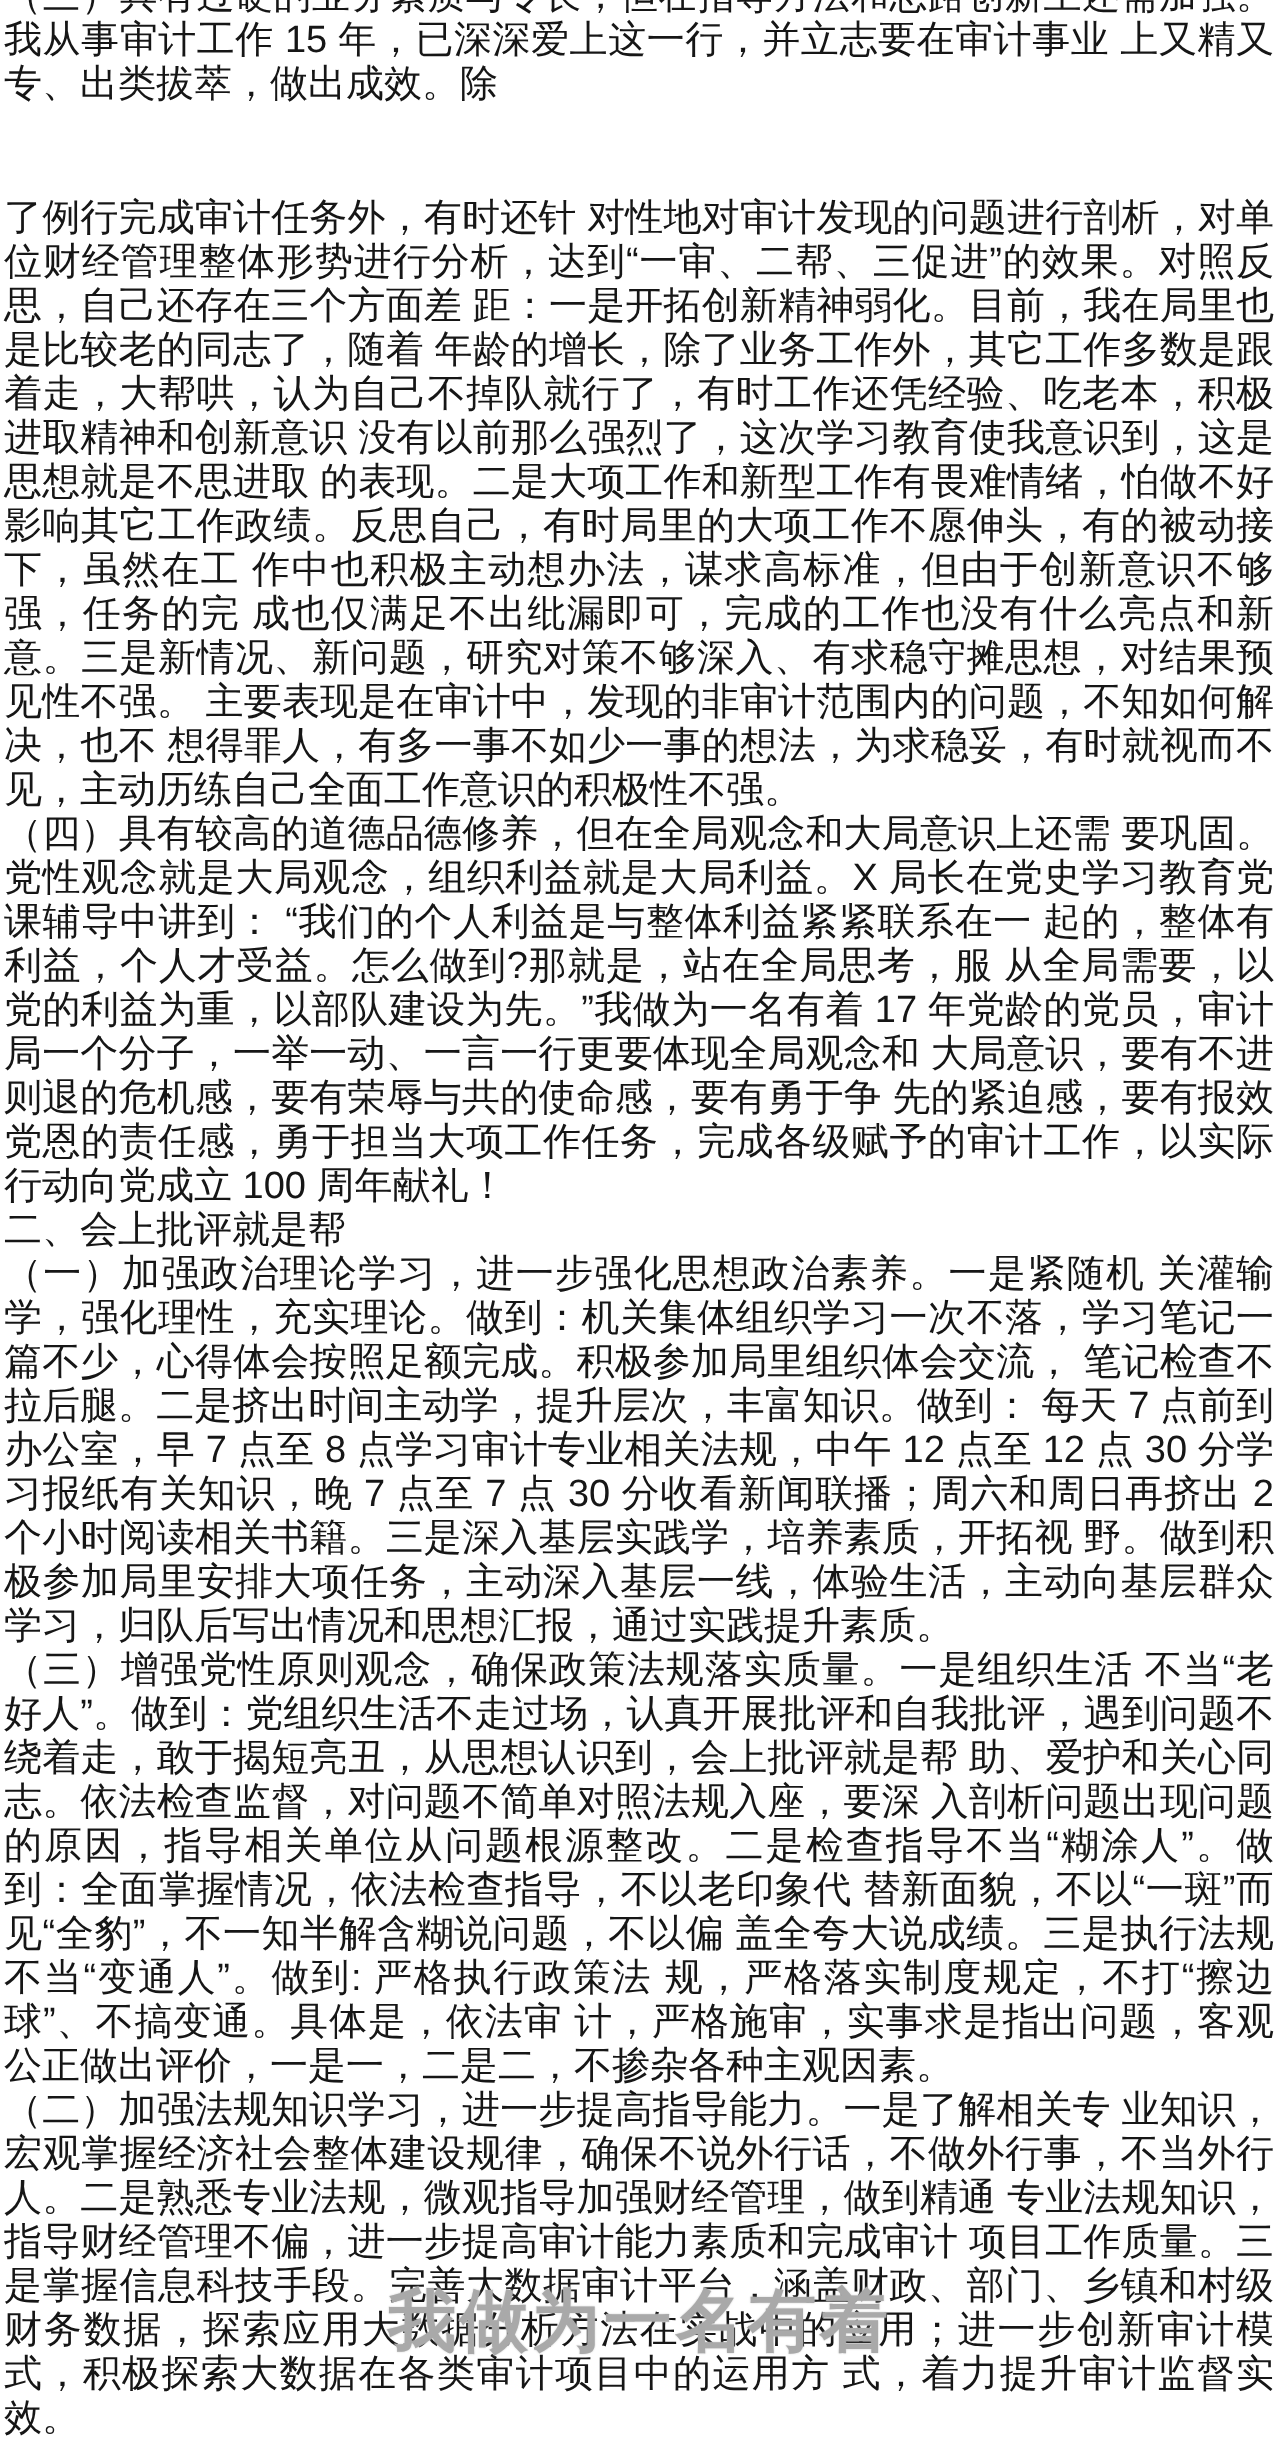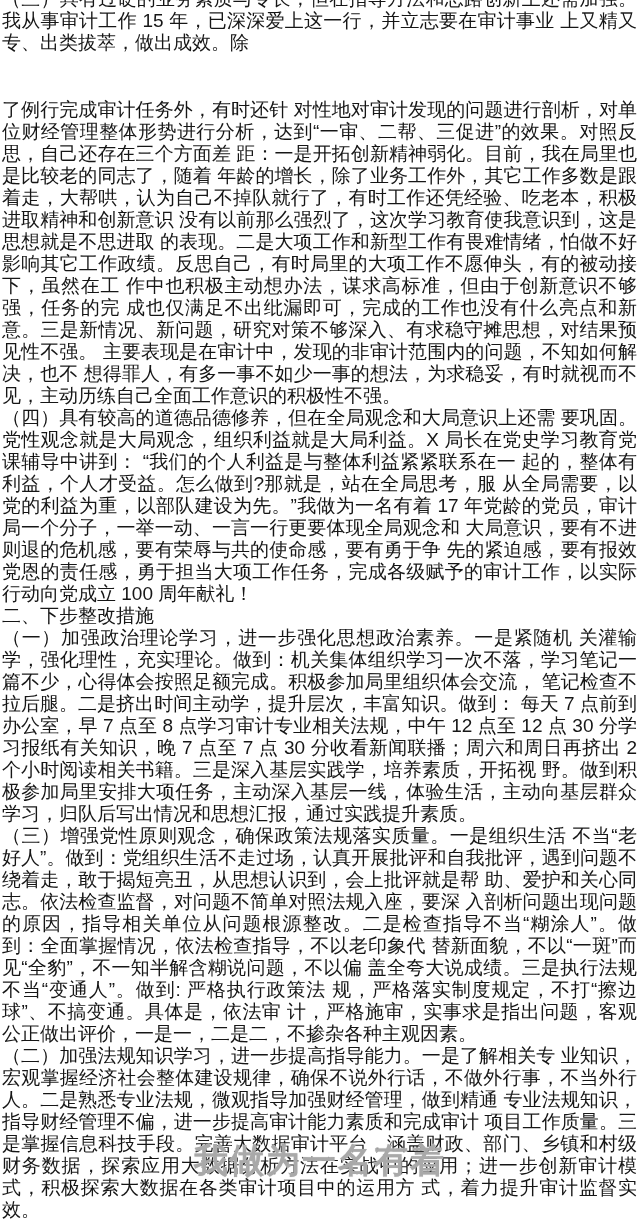--- a/index.html
+++ b/index.html
@@ -45,21 +45,21 @@
 </head>
 <body>
 
 <div class="page">
   <div class="text-col">
     <p class="para top-block">（三）具有过硬的业务素质与专长，但在指导方法和思路创新上还需加强。我从事审计工作 15 年，已深深爱上这一行，并立志要在审计事业 上又精又专、出类拔萃，做出成效。除</p>
     <div class="page-gap"></div>
     <div id="paragraphs">
         <p class="para">了例行完成审计任务外，有时还针 对性地对审计发现的问题进行剖析，对单位财经管理整体形势进行分析，达到“一审、二帮、三促进”的效果。对照反思，自己还存在三个方面差 距：一是开拓创新精神弱化。目前，我在局里也是比较老的同志了，随着 年龄的增长，除了业务工作外，其它工作多数是跟着走，大帮哄，认为自己不掉队就行了，有时工作还凭经验、吃老本，积极进取精神和创新意识 没有以前那么强烈了，这次学习教育使我意识到，这是思想就是不思进取 的表现。二是大项工作和新型工作有畏难情绪，怕做不好影响其它工作政绩。反思自己，有时局里的大项工作不愿伸头，有的被动接下，虽然在工 作中也积极主动想办法，谋求高标准，但由于创新意识不够强，任务的完 成也仅满足不出纰漏即可，完成的工作也没有什么亮点和新意。三是新情况、新问题，研究对策不够深入、有求稳守摊思想，对结果预见性不强。 主要表现是在审计中，发现的非审计范围内的问题，不知如何解决，也不 想得罪人，有多一事不如少一事的想法，为求稳妥，有时就视而不见，主动历练自己全面工作意识的积极性不强。</p>
         <p class="para">（四）具有较高的道德品德修养，但在全局观念和大局意识上还需 要巩固。党性观念就是大局观念，组织利益就是大局利益。X 局长在党史学习教育党课辅导中讲到： “我们的个人利益是与整体利益紧紧联系在一 起的，整体有利益，个人才受益。怎么做到?那就是，站在全局思考，服 从全局需要，以党的利益为重，以部队建设为先。”我做为一名有着 17 年党龄的党员，审计局一个分子，一举一动、一言一行更要体现全局观念和 大局意识，要有不进则退的危机感，要有荣辱与共的使命感，要有勇于争 先的紧迫感，要有报效党恩的责任感，勇于担当大项工作任务，完成各级赋予的审计工作，以实际行动向党成立 100 周年献礼！</p>
-        <p class="para section-heading">二、下步整改措施</p>
+        <p class="para section-heading">二、会上批评就是帮</p>
         <p class="para">（一）加强政治理论学习，进一步强化思想政治素养。一是紧随机 关灌输学，强化理性，充实理论。做到：机关集体组织学习一次不落，学习笔记一篇不少，心得体会按照足额完成。积极参加局里组织体会交流， 笔记检查不拉后腿。二是挤出时间主动学，提升层次，丰富知识。做到： 每天 7 点前到办公室，早 7 点至 8 点学习审计专业相关法规，中午 12 点至 12 点 30 分学习报纸有关知识，晚 7 点至 7 点 30 分收看新闻联播；周六和周日再挤出 2 个小时阅读相关书籍。三是深入基层实践学，培养素质，开拓视 野。做到积极参加局里安排大项任务，主动深入基层一线，体验生活，主动向基层群众学习，归队后写出情况和思想汇报，通过实践提升素质。</p>
         <p class="para">（三）增强党性原则观念，确保政策法规落实质量。一是组织生活 不当“老好人”。做到：党组织生活不走过场，认真开展批评和自我批评，遇到问题不绕着走，敢于揭短亮丑，从思想认识到，会上批评就是帮 助、爱护和关心同志。依法检查监督，对问题不简单对照法规入座，要深 入剖析问题出现问题的原因，指导相关单位从问题根源整改。二是检查指导不当“糊涂人”。做到：全面掌握情况，依法检查指导，不以老印象代 替新面貌，不以“一斑”而见“全豹”，不一知半解含糊说问题，不以偏 盖全夸大说成绩。三是执行法规不当“变通人”。做到: 严格执行政策法 规，严格落实制度规定，不打“擦边球”、不搞变通。具体是，依法审 计，严格施审，实事求是指出问题，客观公正做出评价，一是一，二是二，不掺杂各种主观因素。</p>
         <p class="para">（二）加强法规知识学习，进一步提高指导能力。一是了解相关专 业知识，宏观掌握经济社会整体建设规律，确保不说外行话，不做外行事，不当外行人。二是熟悉专业法规，微观指导加强财经管理，做到精通 专业法规知识，指导财经管理不偏，进一步提高审计能力素质和完成审计 项目工作质量。三是掌握信息科技手段。完善大数据审计平台，涵盖财政、部门、乡镇和村级财务数据，探索应用大数据分析方法在实战中的应用；进一步创新审计模式，积极探索大数据在各类审计项目中的运用方 式，着力提升审计监督实效。</p>
       </div>
   </div>
   <div class="footer">
     <span>我做为一名有着</span>
   </div>
 </div>
 

